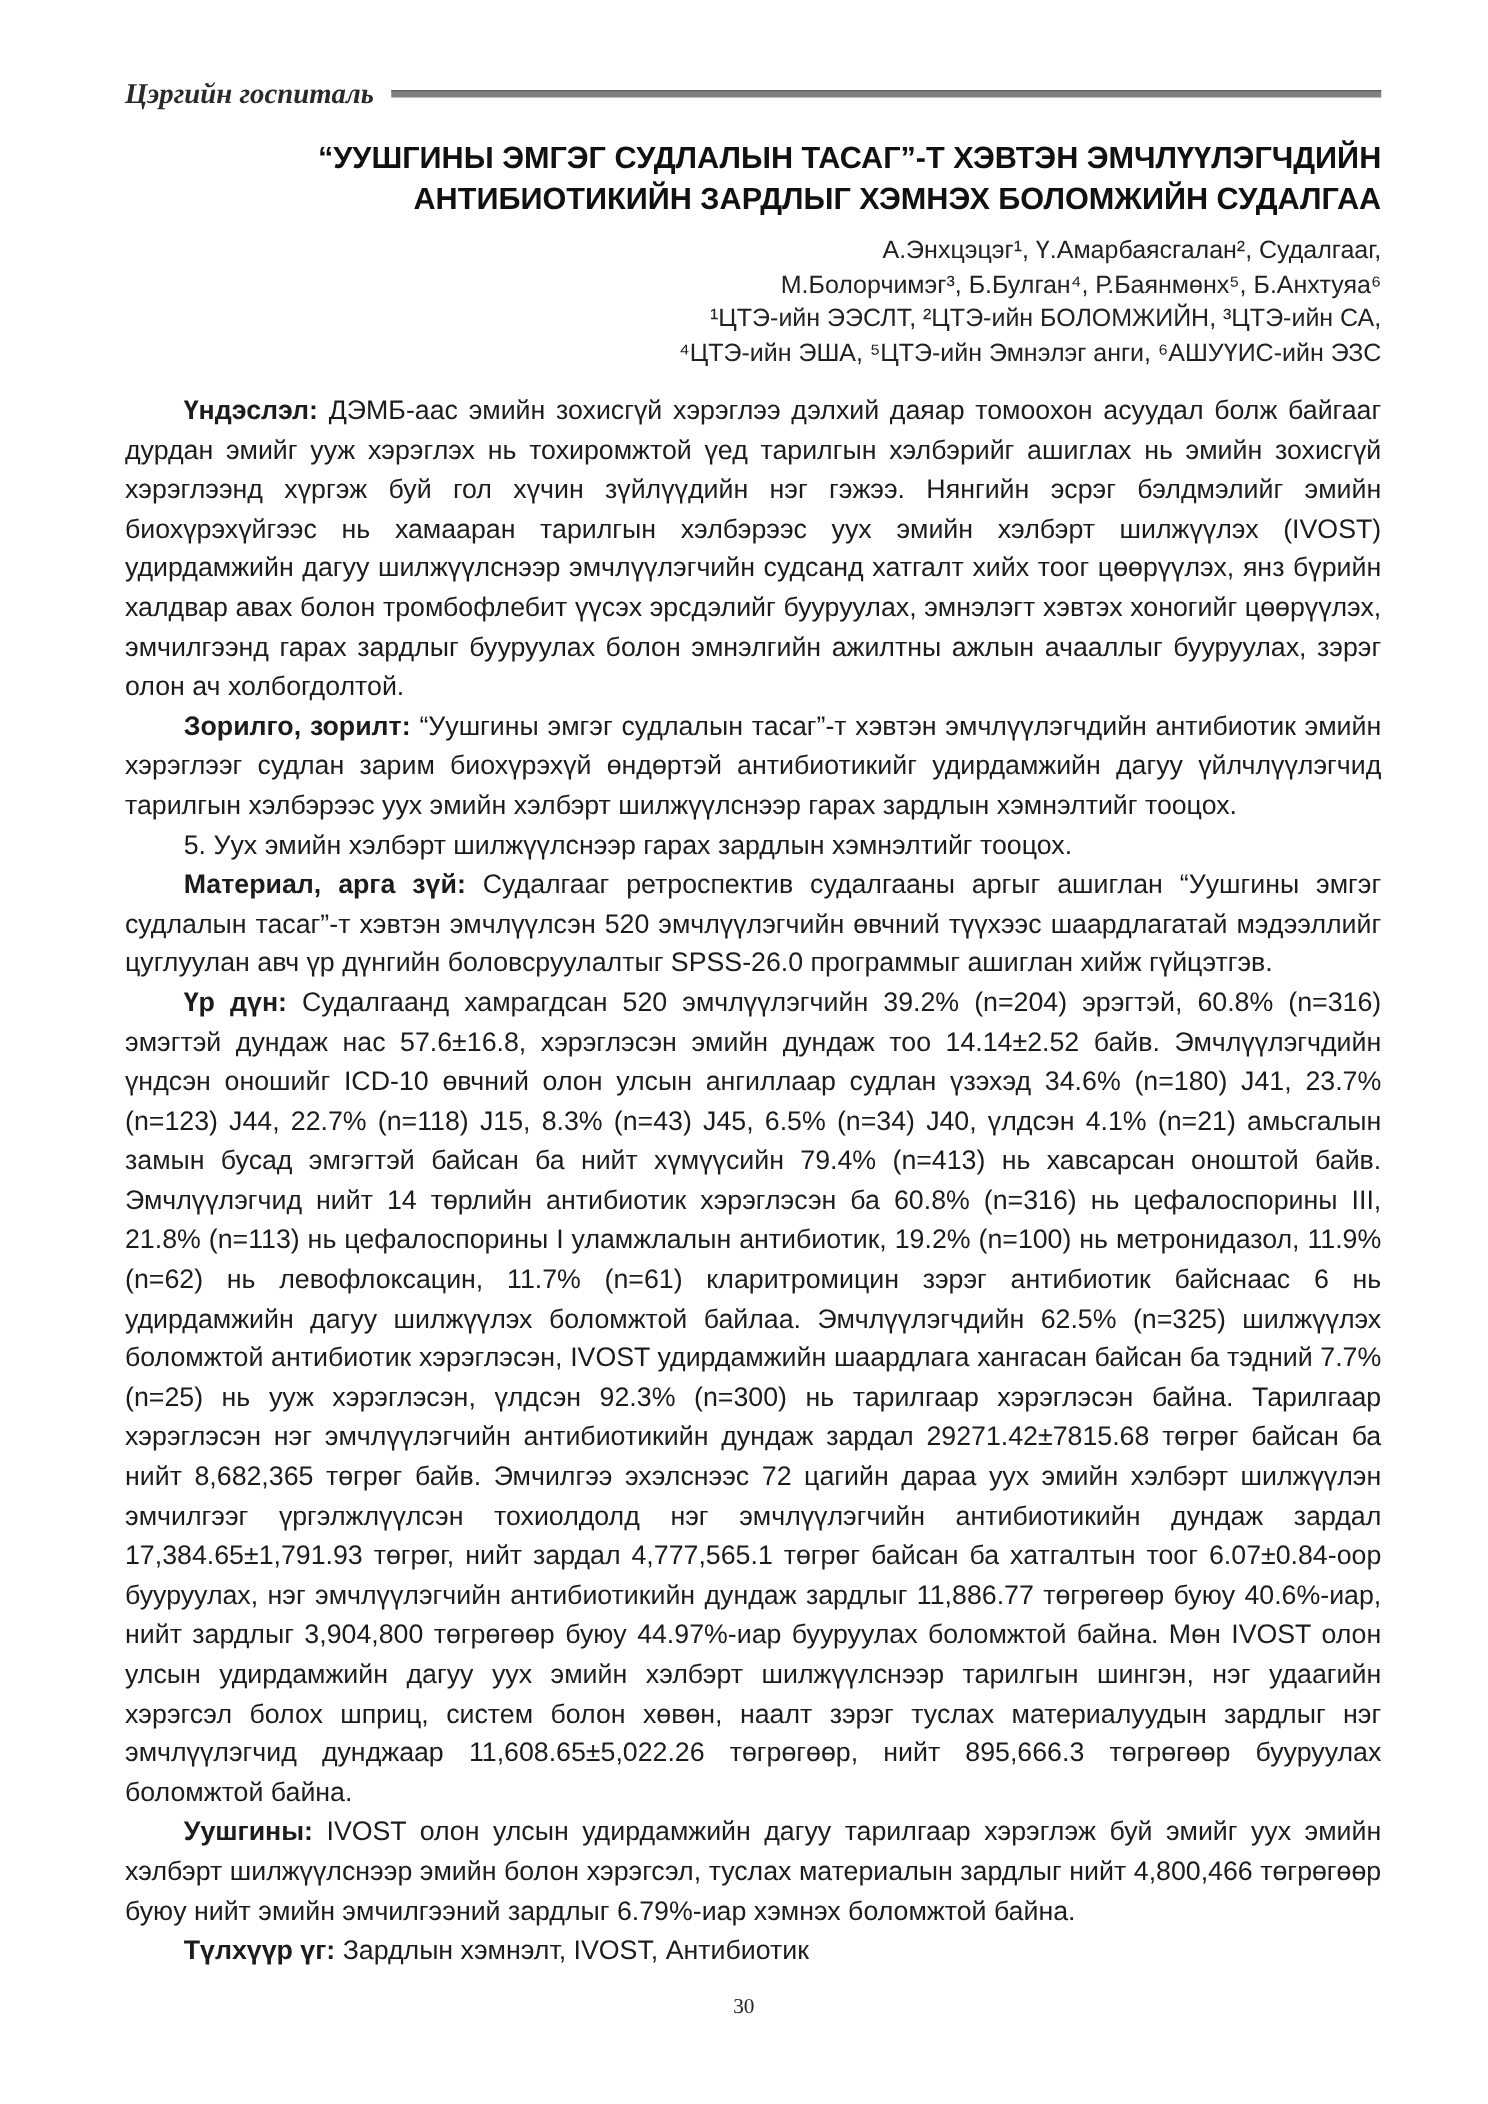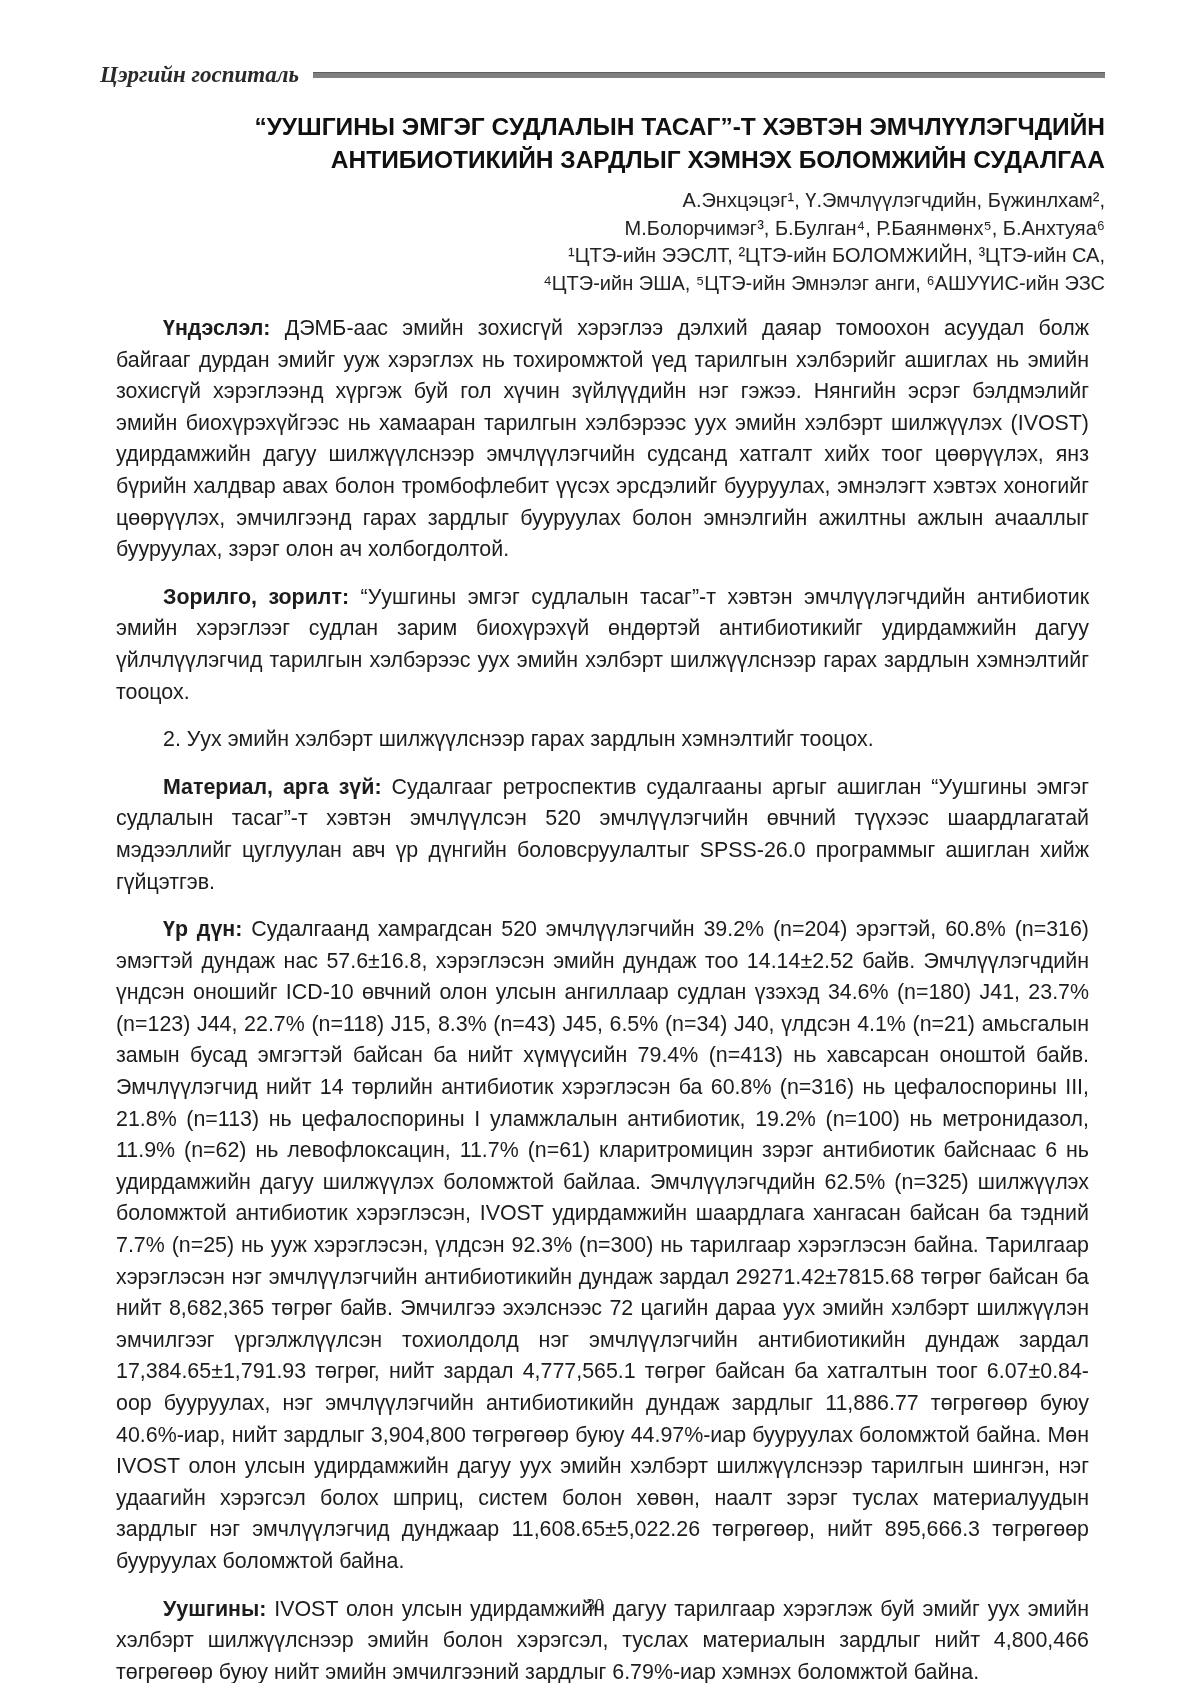--- a/index.html
+++ b/index.html
@@ -51,21 +51,21 @@
     line-height: 27.5px;
     color: #222;
   }
   .body-text {
     margin-top: 16px;
     font-size: 21.4px;
     line-height: 31.6px;
     text-align: justify;
     color: #1c1c1c;
   }
-  .para { margin: 16px; text-indent: 47px; }
+  .para { margin: 0; text-indent: 47px; }
   .lead { font-weight: bold; }
   .footer {
     position: absolute;
     left: 0;
     bottom: 68px;
     width: 100%;
     text-align: center;
     font-family: "Liberation Serif", serif;
     font-size: 17px;
     color: #222;
@@ -82,34 +82,34 @@
   </div>
 
   <div class="content">
 
     <h1 class="title">
       <span>“УУШГИНЫ ЭМГЭГ СУДЛАЛЫН ТАСАГ”-Т ХЭВТЭН ЭМЧЛҮҮЛЭГЧДИЙН</span>
       <span>АНТИБИОТИКИЙН ЗАРДЛЫГ ХЭМНЭХ БОЛОМЖИЙН СУДАЛГАА</span>
     </h1>
 
     <div class="authors">
-      <div>А.Энхцэцэг¹,  Ү.Эмчлүүлэгчдийн, Бүжинлхам²,</div>
+      <div>А.Энхцэцэг¹,  Ү.Амарбаясгалан², Судалгааг,</div>
       <div>М.Болорчимэг³, Б.Булган⁴, Р.Баянмөнх⁵, Б.Анхтуяа⁶</div>
       <div>¹ЦТЭ-ийн ЭЭСЛТ, ²ЦТЭ-ийн БОЛОМЖИЙН, ³ЦТЭ-ийн СА,</div>
       <div>⁴ЦТЭ-ийн ЭША, ⁵ЦТЭ-ийн Эмнэлэг анги, ⁶АШУҮИС-ийн ЭЗС</div>
     </div>
 
     <div class="body-text">
 
       <p class="para"><span class="lead">Үндэслэл:</span> <span>ДЭМБ-аас эмийн зохисгүй хэрэглээ дэлхий даяар томоохон асуудал болж байгааг дурдан эмийг ууж хэрэглэх нь тохиромжтой үед тарилгын хэлбэрийг ашиглах нь эмийн зохисгүй хэрэглээнд хүргэж буй гол хүчин зүйлүүдийн нэг гэжээ. Нянгийн эсрэг бэлдмэлийг эмийн биохүрэхүйгээс нь хамааран тарилгын хэлбэрээс уух эмийн хэлбэрт шилжүүлэх (IVOST) удирдамжийн дагуу шилжүүлснээр эмчлүүлэгчийн судсанд хатгалт хийх тоог цөөрүүлэх, янз бүрийн халдвар авах болон тромбофлебит үүсэх эрсдэлийг бууруулах, эмнэлэгт хэвтэх хоногийг цөөрүүлэх, эмчилгээнд гарах зардлыг бууруулах болон эмнэлгийн ажилтны ажлын ачааллыг бууруулах, зэрэг олон ач холбогдолтой.</span></p>
 
       <p class="para"><span class="lead">Зорилго, зорилт:</span> <span>“Уушгины эмгэг судлалын тасаг”-т хэвтэн эмчлүүлэгчдийн антибиотик эмийн хэрэглээг судлан зарим биохүрэхүй өндөртэй антибиотикийг удирдамжийн дагуу үйлчлүүлэгчид тарилгын хэлбэрээс уух эмийн хэлбэрт шилжүүлснээр гарах зардлын хэмнэлтийг тооцох.</span></p>
 
 
-      <p class="para"><span>2. Уух эмийн хэлбэрт шилжүүлснээр гарах зардлын хэмнэлтийг тооцох.</span></p>
+      <p class="para"><span>5. Уух эмийн хэлбэрт шилжүүлснээр гарах зардлын хэмнэлтийг тооцох.</span></p>
 
       <p class="para"><span class="lead">Материал, арга зүй:</span> <span>Судалгааг ретроспектив судалгааны аргыг ашиглан “Уушгины эмгэг судлалын тасаг”-т хэвтэн эмчлүүлсэн 520 эмчлүүлэгчийн өвчний түүхээс шаардлагатай мэдээллийг цуглуулан авч үр дүнгийн боловсруулалтыг SPSS-26.0 программыг ашиглан хийж гүйцэтгэв.</span></p>
 
       <p class="para"><span class="lead">Үр дүн:</span> <span>Судалгаанд хамрагдсан 520 эмчлүүлэгчийн 39.2% (n=204) эрэгтэй, 60.8% (n=316) эмэгтэй дундаж нас 57.6±16.8, хэрэглэсэн эмийн дундаж тоо 14.14±2.52 байв. Эмчлүүлэгчдийн үндсэн оношийг ICD-10 өвчний олон улсын ангиллаар судлан үзэхэд 34.6% (n=180) J41, 23.7% (n=123) J44, 22.7% (n=118) J15, 8.3% (n=43) J45, 6.5% (n=34) J40, үлдсэн 4.1% (n=21) амьсгалын замын бусад эмгэгтэй байсан ба нийт хүмүүсийн 79.4% (n=413) нь хавсарсан оноштой байв. Эмчлүүлэгчид нийт 14 төрлийн антибиотик хэрэглэсэн ба 60.8% (n=316) нь цефалоспорины III, 21.8% (n=113) нь цефалоспорины I уламжлалын антибиотик, 19.2% (n=100) нь метронидазол, 11.9% (n=62) нь левофлоксацин, 11.7% (n=61) кларитромицин зэрэг антибиотик байснаас 6 нь удирдамжийн дагуу шилжүүлэх боломжтой байлаа. Эмчлүүлэгчдийн 62.5% (n=325) шилжүүлэх боломжтой антибиотик хэрэглэсэн, IVOST удирдамжийн шаардлага хангасан байсан ба тэдний 7.7% (n=25) нь ууж хэрэглэсэн, үлдсэн 92.3% (n=300) нь тарилгаар хэрэглэсэн байна. Тарилгаар хэрэглэсэн нэг эмчлүүлэгчийн антибиотикийн дундаж зардал 29271.42±7815.68 төгрөг байсан ба нийт 8,682,365 төгрөг байв. Эмчилгээ эхэлснээс 72 цагийн дараа уух эмийн хэлбэрт шилжүүлэн эмчилгээг үргэлжлүүлсэн тохиолдолд нэг эмчлүүлэгчийн антибиотикийн дундаж зардал 17,384.65±1,791.93 төгрөг, нийт зардал 4,777,565.1 төгрөг байсан ба хатгалтын тоог 6.07±0.84-оор бууруулах, нэг эмчлүүлэгчийн антибиотикийн дундаж зардлыг 11,886.77 төгрөгөөр буюу 40.6%-иар, нийт зардлыг 3,904,800 төгрөгөөр буюу 44.97%-иар бууруулах боломжтой байна. Мөн IVOST олон улсын удирдамжийн дагуу уух эмийн хэлбэрт шилжүүлснээр тарилгын шингэн, нэг удаагийн хэрэгсэл болох шприц, систем болон хөвөн, наалт зэрэг туслах материалуудын зардлыг нэг эмчлүүлэгчид дунджаар 11,608.65±5,022.26 төгрөгөөр, нийт 895,666.3 төгрөгөөр бууруулах боломжтой байна.</span></p>
 
       <p class="para"><span class="lead">Уушгины:</span> <span>IVOST олон улсын удирдамжийн дагуу тарилгаар хэрэглэж буй эмийг уух эмийн хэлбэрт шилжүүлснээр эмийн болон хэрэгсэл, туслах материалын зардлыг нийт 4,800,466 төгрөгөөр буюу нийт эмийн эмчилгээний зардлыг 6.79%-иар хэмнэх боломжтой байна.</span></p>
 
       <p class="para"><span class="lead">Түлхүүр үг:</span> <span>Зардлын хэмнэлт, IVOST, Антибиотик</span></p>
 
     </div>

